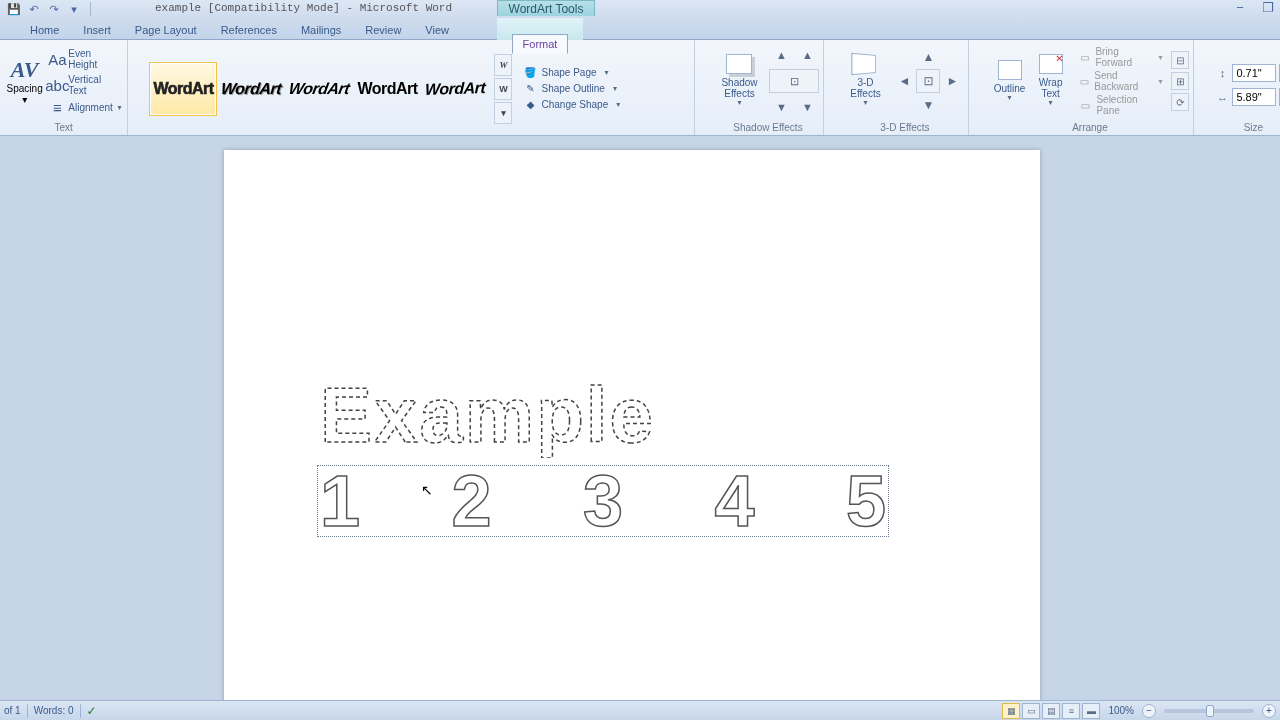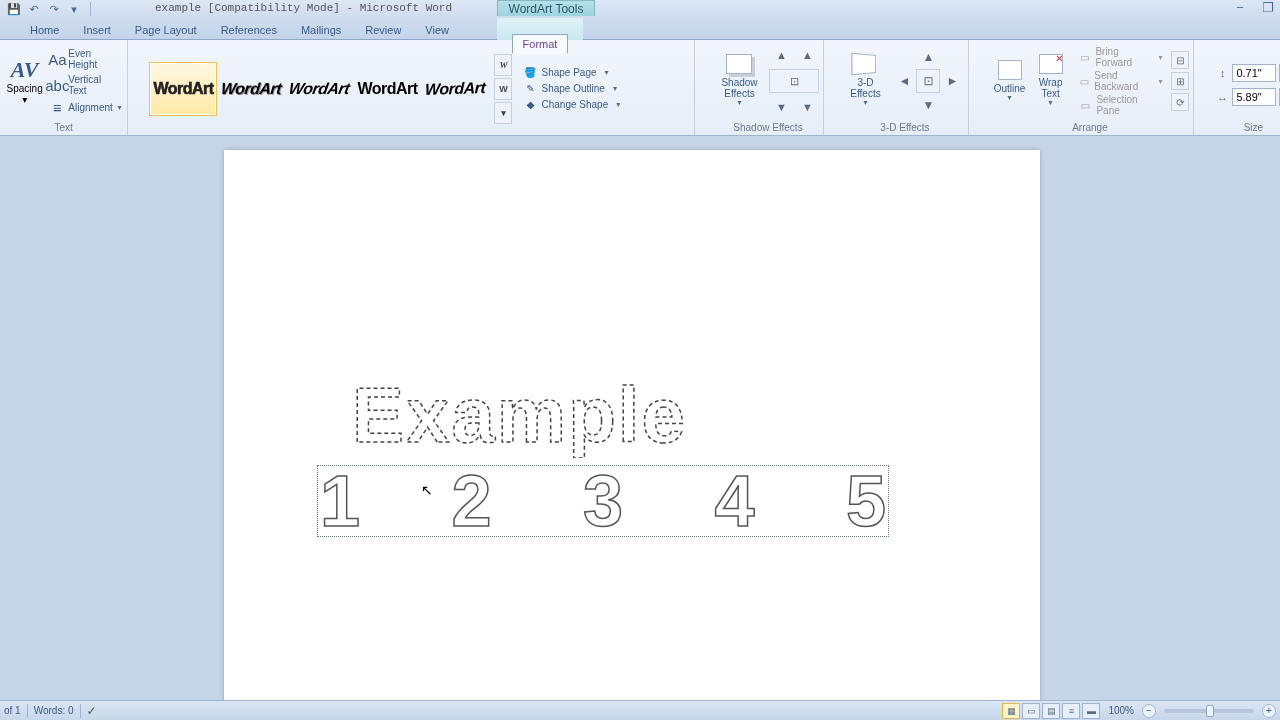--- a/index.html
+++ b/index.html
@@ -77,21 +77,21 @@
 .size-row { display: flex; align-items: center; gap: 3px; }
 .size-row .ic { width: 14px; height: 14px; color: #5a6c85; display:flex;align-items:center;justify-content:center; font-size: 11px; }
 .size-row input { width: 44px; height: 18px; border: 1px solid #9fb4d1; font-size: 11px; padding-left: 3px; background: #fff; }
 .spinner { width: 12px; height: 18px; border: 1px solid #9fb4d1; background: linear-gradient(#f2f6fc,#dce6f3); display:flex; flex-direction:column; }
 .spinner div { flex:1; font-size:6px; color:#5a6c85; display:flex;align-items:center;justify-content:center; }
 
 
 .docarea { position: absolute; top: 132px; left: 0; right: 0; bottom: 20px; overflow: hidden; }
 .page { position: absolute; left: 224px; top: 18px; width: 816px; height: 1056px; background: #fff; box-shadow: 0 0 4px rgba(0,0,0,0.25); }
 
-.wordart-example { position: absolute; left: 320px; top: 248px; font-family: Impact, "Arial Black", sans-serif; font-size: 80px; font-weight: 900; letter-spacing: 4px; color: transparent; line-height: 0.75; margin-left: 32px; }
+.wordart-example { position: absolute; left: 320px; top: 248px; font-family: Impact, "Arial Black", sans-serif; font-size: 80px; font-weight: 900; letter-spacing: 4px; color: transparent; line-height: 0.75; }
 .wordart-example svg { display:block; }
 
 .wordart-numbers { position: absolute; left: 317px; top: 333px; width: 572px; height: 72px; border: 1px dotted #6a7a90; padding: 2px 2px; display: flex; align-items: center; justify-content: space-between; font-family: "Arial Black", Impact, sans-serif; font-size: 72px; font-weight: 900; }
 .wordart-numbers span { color: #fff; -webkit-text-stroke: 1.5px #555; line-height: 1; }
 .cursor-arrow { position: absolute; left: 421px; top: 350px; font-size: 14px; color: #000; pointer-events: none; }
 
 
 .statusbar { position: absolute; bottom: 0; left: 0; right: 0; height: 20px; background: linear-gradient(#dbe6f4,#c7d6ea); border-top: 1px solid #9fb4d1; display: flex; align-items: center; font-size: 10px; color: #3a5a8a; padding: 0 4px; }
 .statusbar .sep { width: 1px; height: 14px; background: #9fb4d1; margin: 0 6px; }
 .status-right { margin-left: auto; display: flex; align-items: center; gap: 2px; }

